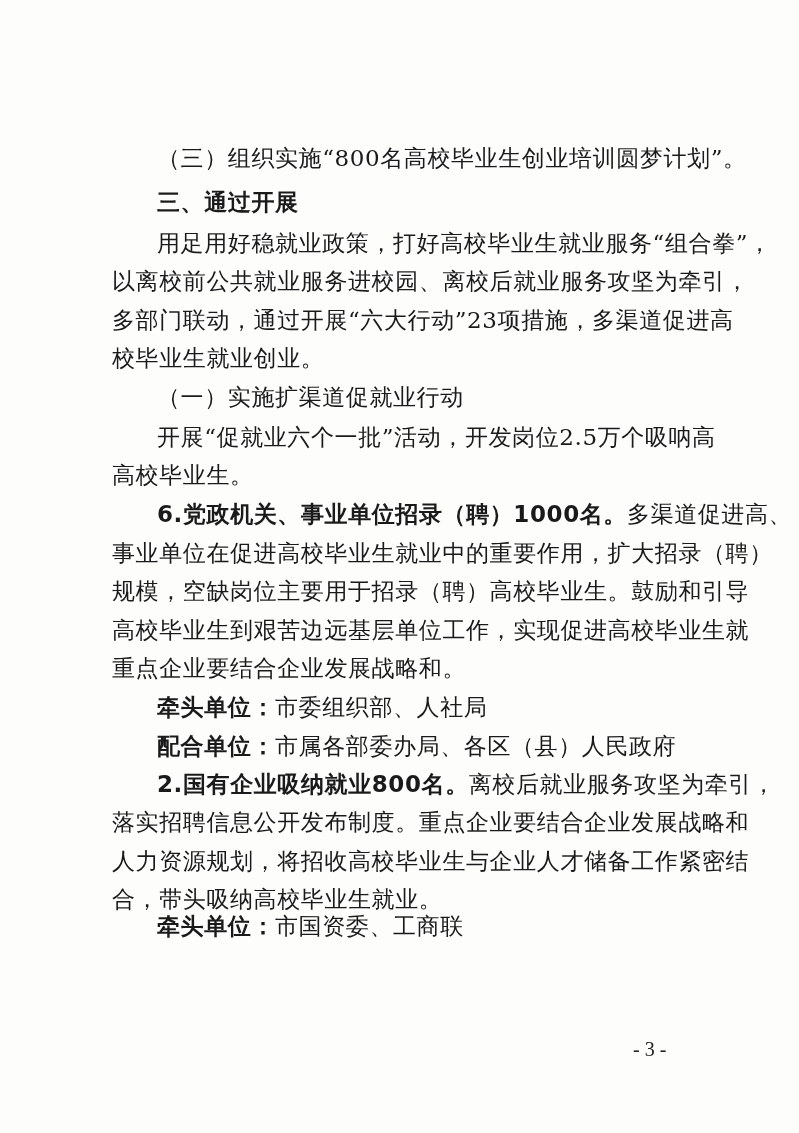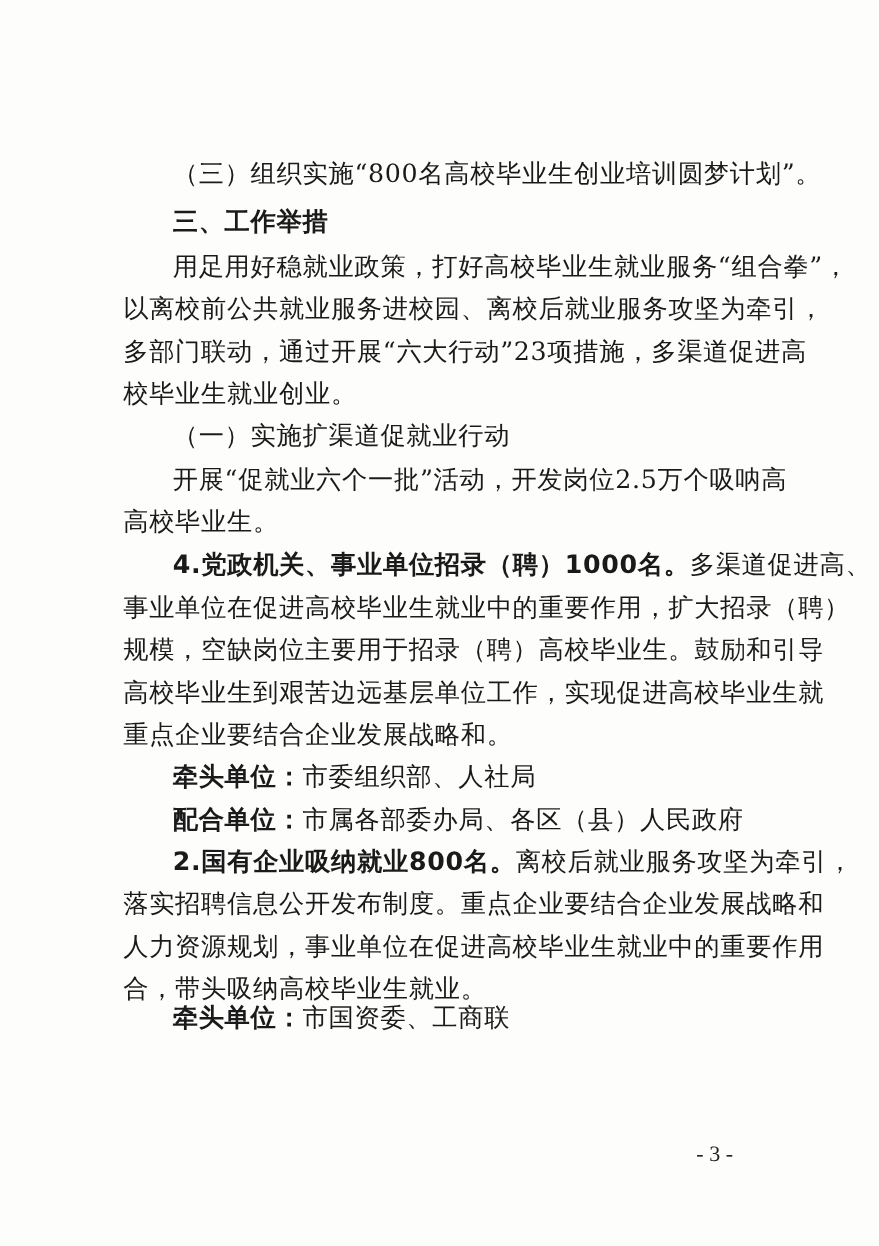--- a/index.html
+++ b/index.html
@@ -22,35 +22,35 @@
   .pageno {
     position: absolute; left: 633px; top: 1038px; font-size: 20px;
     font-family: "Liberation Serif", serif; color: #222;
   }
 </style>
 </head>
 <body>
 
 <div>
   <div class="line indent" style="top:144px">（三）组织实施“800名高校毕业生创业培训圆梦计划”。</div>
-  <div class="line indent last heading" style="top:188px">三、工作举措</div>
+  <div class="line indent last heading" style="top:188px">三、通过开展</div>
   <div class="line indent" style="top:229px">用足用好稳就业政策，打好高校毕业生就业服务“组合拳”，</div>
   <div class="line" style="top:267px">以离校前公共就业服务进校园、离校后就业服务攻坚为牵引，</div>
   <div class="line" style="top:306px">多部门联动，通过开展“六大行动”23项措施，多渠道促进高</div>
   <div class="line last" style="top:344px">校毕业生就业创业。</div>
   <div class="line indent last" style="top:383px">（一）实施扩渠道促就业行动</div>
   <div class="line indent" style="top:423px">开展“促就业六个一批”活动，开发岗位2.5万个吸呐高</div>
   <div class="line last" style="top:461px">高校毕业生。</div>
-  <div class="line indent" style="top:500px"><span class="b">4.党政机关、事业单位招录（聘）1000名。</span><span>多渠道促进高、</span></div>
+  <div class="line indent" style="top:500px"><span class="b">6.党政机关、事业单位招录（聘）1000名。</span><span>多渠道促进高、</span></div>
   <div class="line" style="top:539px">事业单位在促进高校毕业生就业中的重要作用，扩大招录（聘）</div>
   <div class="line" style="top:577px">规模，空缺岗位主要用于招录（聘）高校毕业生。鼓励和引导</div>
   <div class="line" style="top:616px">高校毕业生到艰苦边远基层单位工作，实现促进高校毕业生就</div>
   <div class="line last" style="top:654px">重点企业要结合企业发展战略和。</div>
   <div class="line indent last" style="top:693px"><span class="b">牵头单位：</span><span>市委组织部、人社局</span></div>
   <div class="line indent last" style="top:732px"><span class="b">配合单位：</span><span>市属各部委办局、各区（县）人民政府</span></div>
   <div class="line indent" style="top:770px"><span class="b">2.国有企业吸纳就业800名。</span><span>离校后就业服务攻坚为牵引，</span></div>
   <div class="line" style="top:808px">落实招聘信息公开发布制度。重点企业要结合企业发展战略和</div>
-  <div class="line" style="top:847px">人力资源规划，事业单位在促进高校毕业生就业中的重要作用</div>
+  <div class="line" style="top:847px">人力资源规划，将招收高校毕业生与企业人才储备工作紧密结</div>
   <div class="line last" style="top:885px">合，带头吸纳高校毕业生就业。</div>
   <div class="line indent last" style="top:912px"><span class="b">牵头单位：</span><span>市国资委、工商联</span></div>
 
   <div class="pageno">- 3 -</div>
 </div>
 
 </body></html>

